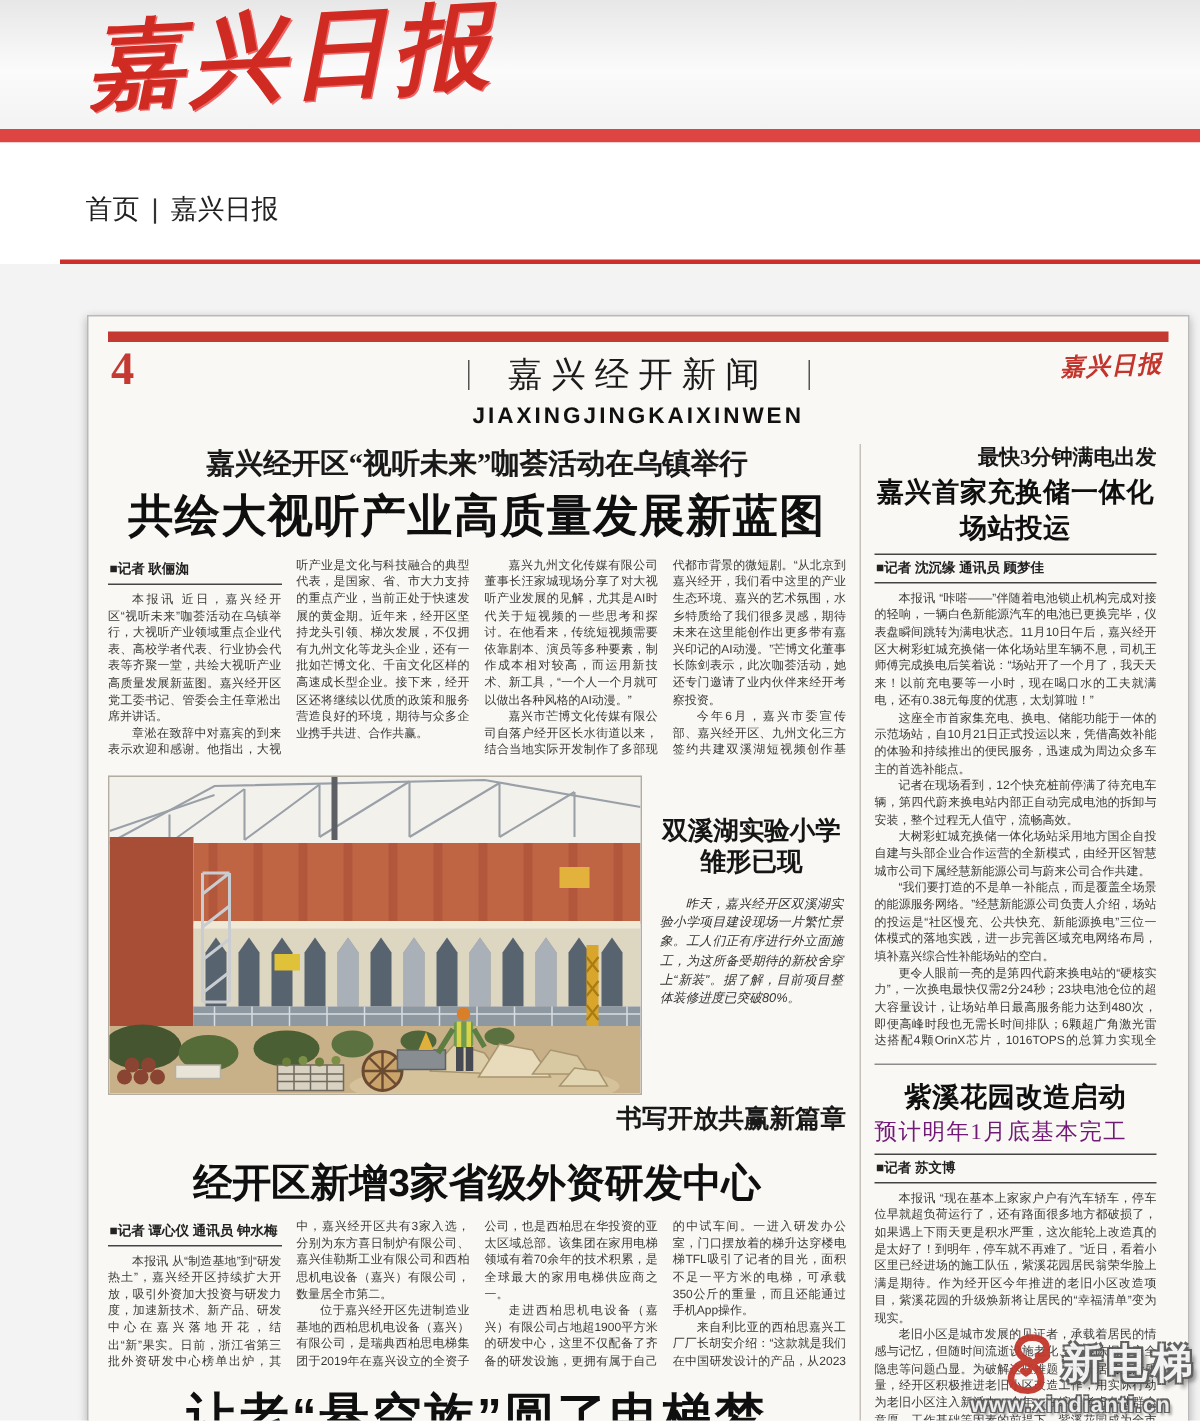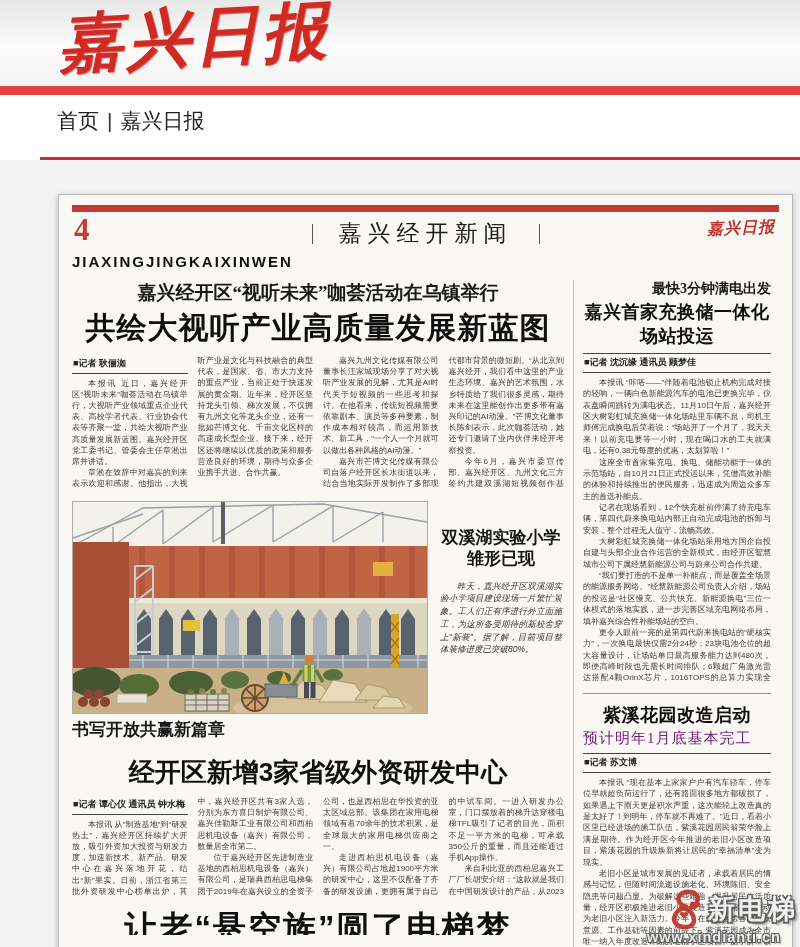--- a/index.html
+++ b/index.html
@@ -3,45 +3,45 @@
 <meta charset="utf-8">
 <style>
   * { box-sizing: border-box; margin: 0; padding: 0; }
   html, body { width: 800px; height: 947px; overflow: hidden; }
   body { font-family: "Liberation Sans", sans-serif; background: #ffffff; position: relative; }
 
   
   .site-header { height: 86px; background: linear-gradient(#e7e7e7, #fbfbfb 55%, #f3f3f3); position: relative; overflow: hidden; }
   .site-logo { position: absolute; left: 58px; top: -6px; font-family: "Liberation Serif", serif; font-style: italic; font-weight: bold; font-size: 64px; color: #cf2b23; transform: rotate(-3deg); letter-spacing: 4px; text-shadow: 1px 1px 0 #e66; }
   .site-redbar { height: 9px; background: #dd4442; }
-  .breadcrumb-row { padding: 12px 0 8px 57px; font-size: 21px; color: #222; background: #fff; }
+  .breadcrumb-row { padding: 32px 0 8px 57px; font-size: 18px; color: #222; background: #fff; }
   .breadcrumb-row span { vertical-align: middle; }
   .crumb-sep { margin: 0 8px; color: #333; }
   .section-rule { height: 3px; background: #ce2f2b; margin-left: 40px; margin-top: 14px; }
   .main-area { background: #f3f3f3; padding-top: 34px; height: 100%; }
 
   
   .paper { width: 735px; margin-left: 58px; height: 790px; background: #faf8f4; border: 1px solid #b9b9b9; box-shadow: 0 2px 6px rgba(0,0,0,.28); padding: 10px 13px; overflow: hidden; position: relative; color: #2e2e2e; }
   .paper-redbar { height: 7px; background: #c43a32; }
   .paper-head { position: relative; height: 38px; margin-top: 2px; }
   .page-number { position: absolute; left: 2px; top: 0; font-family: "Liberation Serif", serif; font-size: 31px; font-weight: bold; color: #c43a32; line-height: 1; }
   .section-title { text-align: center; font-family: "Liberation Serif", serif; font-size: 23px; letter-spacing: 6px; padding-top: 4px; color: #1c1c1c; }
   .section-title .bar { display: inline-block; width: 1px; height: 20px; background: #555; margin: 0 26px; vertical-align: -3px; }
   .mini-masthead { position: absolute; right: 4px; top: 4px; font-family: "Liberation Serif", serif; font-style: italic; font-weight: bold; font-size: 16px; color: #c2342c; transform: rotate(-2deg); letter-spacing: 1px; }
   .dateline { text-align: center; font-size: 8px; color: #4a4a4a; margin-top: 1px; letter-spacing: .5px; }
-  .pinyin { text-align: left; font-size: 15px; font-weight: bold; letter-spacing: 2px; color: #111; margin-top: 1px; font-family: "Liberation Sans", sans-serif; }
+  .pinyin { text-align: center; font-size: 15px; font-weight: bold; letter-spacing: 2px; color: #111; margin-top: 1px; font-family: "Liberation Sans", sans-serif; }
 
   .paper-body { display: flex; margin-top: 10px; }
   .left-region { width: 502px; padding-right: 9px; border-right: 1px solid #c6c2ba; }
   .right-col { width: 197px; padding-left: 9px; }
 
   
   .kicker { text-align: center; font-family: "Liberation Serif", serif; font-weight: bold; font-size: 19px; color: #191919; }
   .headline-xl { text-align: center; font-weight: bold; font-size: 30px; color: #0f0f0f; letter-spacing: 1px; margin-top: 2px; }
-  .kicker-sm { text-align: left; font-family: "Liberation Serif", serif; font-weight: bold; font-size: 17px; color: #191919; margin-top: 4px; }
+  .kicker-sm { text-align: right; font-family: "Liberation Serif", serif; font-weight: bold; font-size: 17px; color: #191919; margin-top: 4px; }
   .headline-lg { text-align: center; font-weight: bold; font-size: 26px; color: #0f0f0f; margin-top: 14px; }
   .rc-kicker { text-align: right; font-family: "Liberation Serif", serif; font-weight: bold; font-size: 14px; color: #191919; }
   .rc-headline { text-align: center; font-weight: bold; font-size: 18px; color: #0f0f0f; margin-top: 2px; letter-spacing: .5px; }
   .rc-subhead { text-align: left; font-family: Liberation Serif, serif; font-size: 15px; color: #701a75; margin-top: 2px; letter-spacing: 1px; }
 
   
   .byline { font-size: 9px; font-weight: bold; color: #222; border-bottom: 1px solid #444; padding: 2px 1px 3px; margin-bottom: 4px; break-inside: avoid; }
   .byline.ruled { border-top: 1px solid #444; margin-top: 5px; }
 
   

